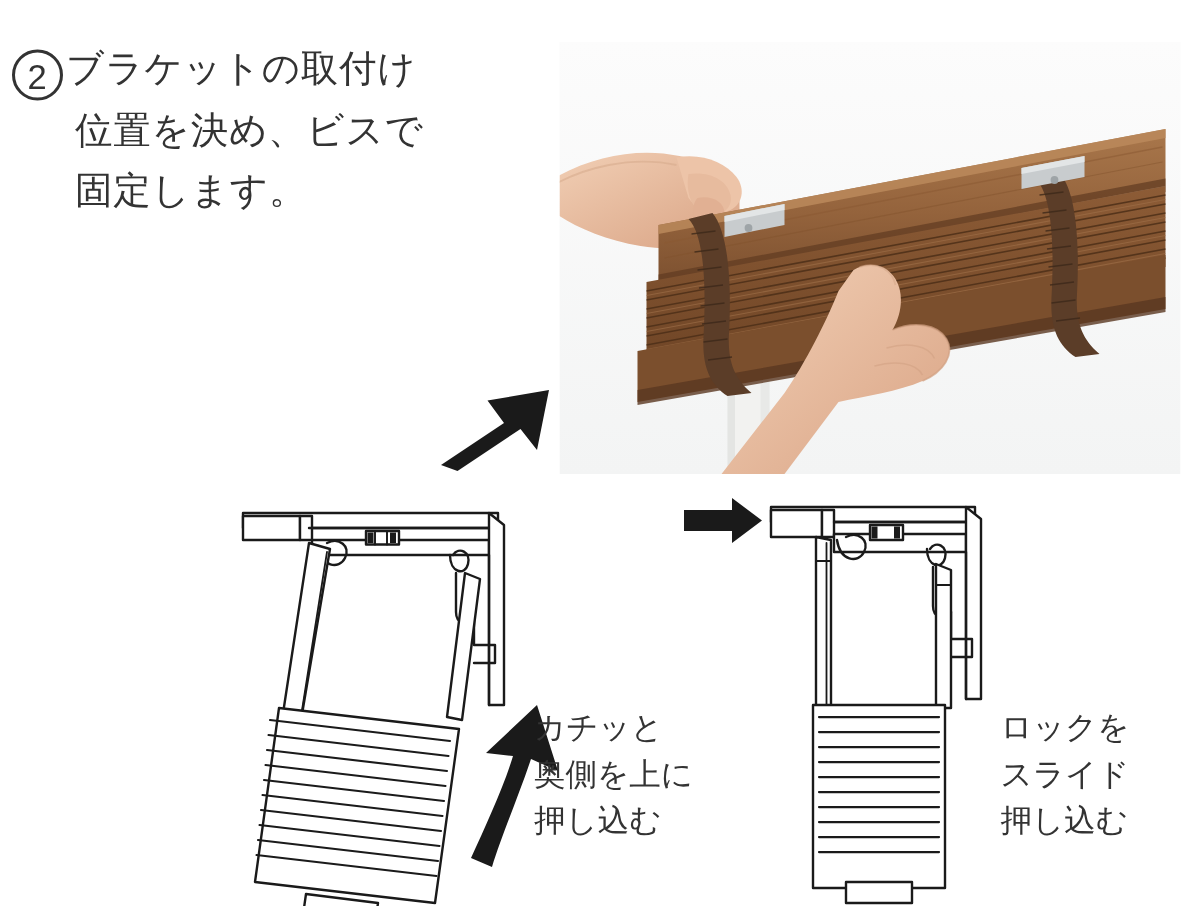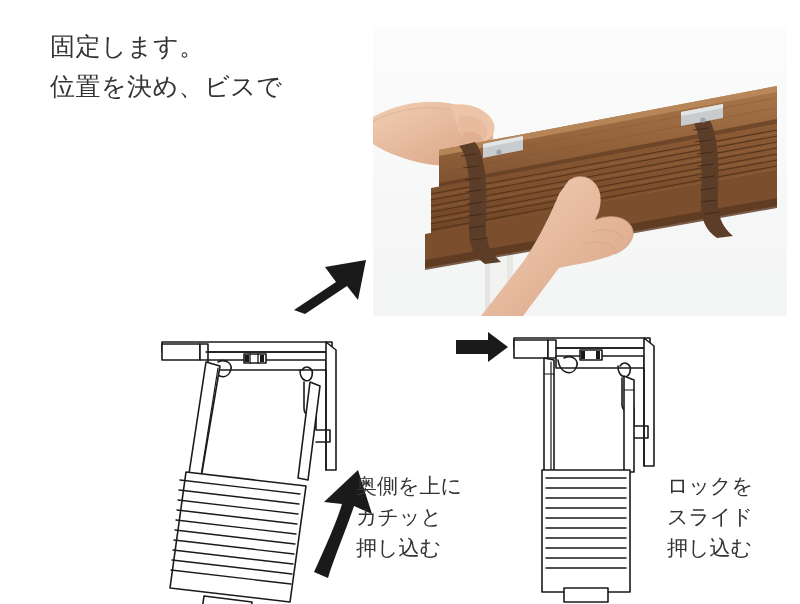--- a/index.html
+++ b/index.html
@@ -88,22 +88,23 @@
     white-space: nowrap;
   }
   #caption-left  { left: 356px; top: 470px; }
   #caption-right { left: 667px; top: 470px; }
   .caption .cline { display: block; }
 </style>
 </head>
 <body>
 
 <div id="step-heading">
+  <span class="line"><span class="circled-number">2</span><span>ブラケットの取付け</span></span>
+  <span class="line indent">位置を決め、ビスで</span>
   <span class="line indent">固定します。</span>
-  <span class="line indent">位置を決め、ビスで</span>
 </div>
 
 <div id="photo-panel">
   <svg width="414" height="288" viewBox="0 0 414 288">
     <defs>
       <linearGradient id="gWoodTop" x1="0" y1="0" x2="0" y2="1">
         <stop offset="0%" stop-color="#a9774b"></stop>
         <stop offset="55%" stop-color="#94633c"></stop>
         <stop offset="100%" stop-color="#7d5130"></stop>
       </linearGradient>
@@ -333,22 +334,22 @@
     </g>
   </svg>
 </div>
 
 <svg id="curved-arrow" style="position:absolute;left:296px;top:468px;width:80px;height:110px;" viewBox="0 0 80 110">
   <path d="M18 104 C28 82, 40 56, 46 36 L28 34 L62 2 L76 46 L58 38
            C50 62, 38 90, 32 110 Z" fill="#1a1a1a"></path>
 </svg>
 
 <div id="caption-left" class="caption">
+  <span class="cline">カチッと</span>
   <span class="cline">奥側を上に</span>
-  <span class="cline">カチッと</span>
   <span class="cline">押し込む</span>
 </div>
 
 <div id="caption-right" class="caption">
   <span class="cline">ロックを</span>
   <span class="cline">スライド</span>
   <span class="cline">押し込む</span>
 </div>
 
 </body></html>

